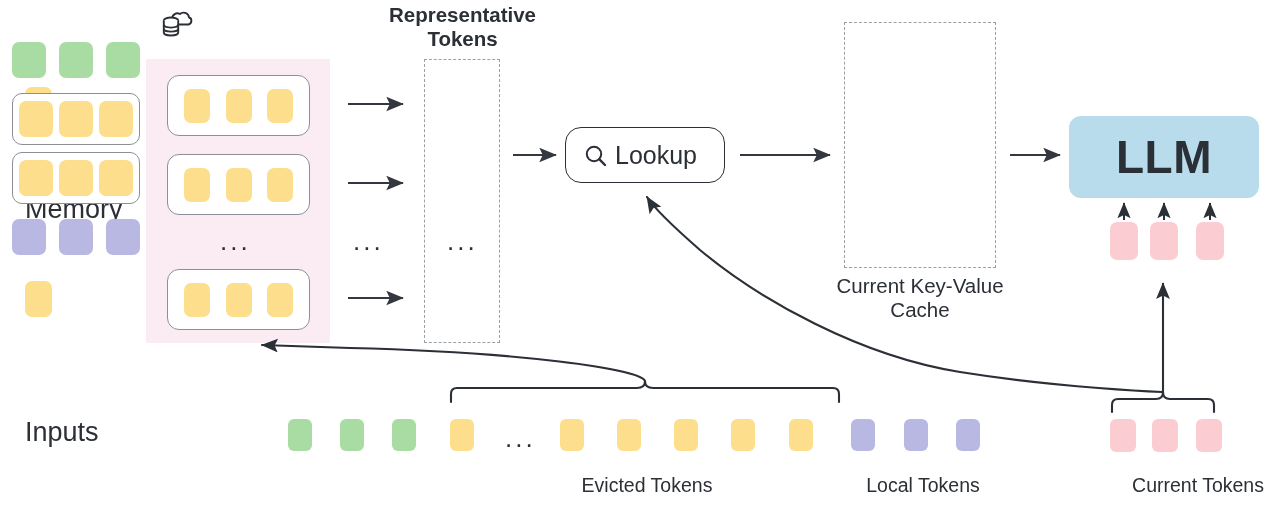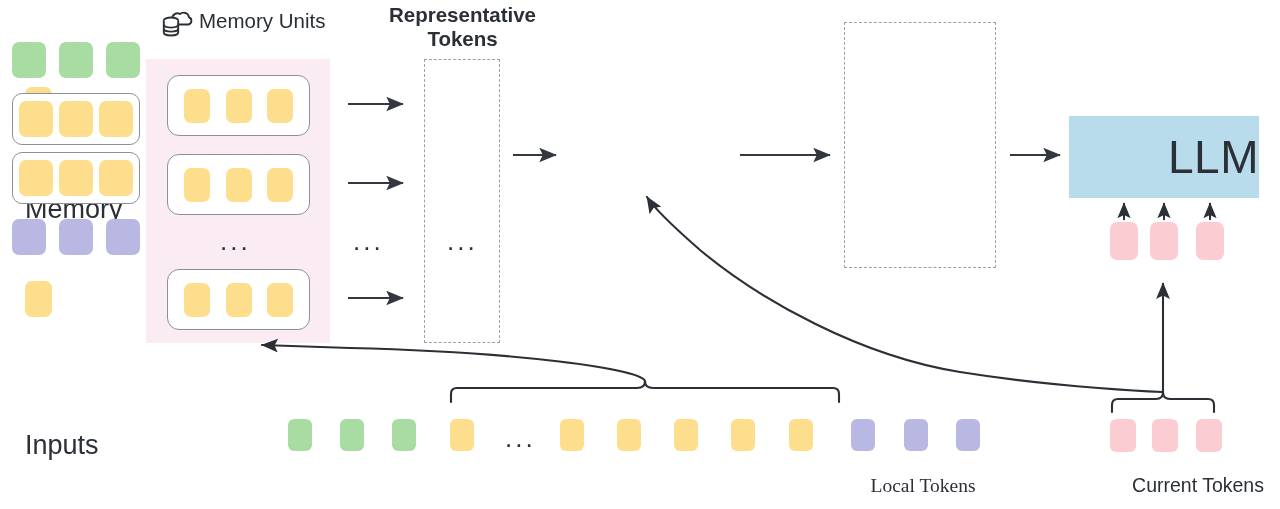--- a/index.html
+++ b/index.html
@@ -104,22 +104,22 @@
     padding: 0 6px;
     height: 52px;
   }
   .kv-tok { width: 34px; height: 36px; border-radius: 7px; }
 
   
   #llm {
     left: 1069px; top: 116px;
     width: 190px; height: 82px;
     background: #b9dcec;
-    border-radius: 0;
-    display: flex; align-items: center; justify-content: flex-end;
+    border-radius: 12px;
+    display: flex; align-items: center; justify-content: center; font-weight: bold;
   }
   #llm .llm-text { font-size: 46px; color: #2b2f36; letter-spacing: 0.5px; }
 
   
   .llm-in-tok {
     position: absolute;
     top: 222px;
     width: 28px; height: 38px;
     border-radius: 7px;
     background: #fbcdd2;
@@ -177,29 +177,30 @@
 
   <div class="abs" style="left:160px; top:8px; width:34px; height:34px;">
     <svg viewBox="0 0 34 34" width="34" height="34">
       <path d="M12 11 C12 6.5, 16.5 4, 20 6 C22.5 3.5, 28.5 4.5, 29 9.5 C32 10, 32.5 15.5, 28.5 16.5 L18 16.5" fill="none" stroke="#2b2f36" stroke-width="1.9" stroke-linecap="round" stroke-linejoin="round"></path>
       <ellipse cx="11" cy="12.5" rx="7.2" ry="3" fill="#fff" stroke="#2b2f36" stroke-width="1.9"></ellipse>
       <path d="M3.8 12.5 L3.8 24.5 C3.8 26.2, 7 27.5, 11 27.5 C15 27.5, 18.2 26.2, 18.2 24.5 L18.2 12.5" fill="#fff" stroke="#2b2f36" stroke-width="1.9" stroke-linejoin="round"></path>
       <path d="M3.8 16.6 C3.8 18.3, 7 19.6, 11 19.6 C15 19.6, 18.2 18.3, 18.2 16.6" fill="none" stroke="#2b2f36" stroke-width="1.7"></path>
       <path d="M3.8 20.7 C3.8 22.4, 7 23.7, 11 23.7 C15 23.7, 18.2 22.4, 18.2 20.7" fill="none" stroke="#2b2f36" stroke-width="1.7"></path>
     </svg>
   </div>
-  <div class="label t21" style="left:199px; top:9px;">Memory Units</div>
 
   <div class="label t21 center" style="left:385px; top:3px; width:155px;font-weight:bold;">Representative
 Tokens</div>
 
+  <div class="label t21 center" style="left:822px; top:274px; width:196px;">Current Key-Value
+Cache</div>
 
   <div class="label t28" style="left:25px; top:162px;">Context
 Memory</div>
-  <div class="label t28" style="left:25px; top:430px;">Inputs</div>
+  <div class="label t28" style="left:25px; top:417px;">Inputs</div>
 
   <div class="abs" id="ctx-panel"></div>
 
   <div class="mem-unit" style="left:167px; top:75px; width:143px; height:61px;">
     <span class="tok mem-tok"></span>
     <span class="tok mem-tok"></span>
     <span class="tok mem-tok"></span>
   </div>
   <div class="mem-unit" style="left:167px; top:154px; width:143px; height:61px;">
     <span class="tok mem-tok"></span>
@@ -213,20 +214,29 @@
     <span class="tok mem-tok"></span>
   </div>
 
   <div class="dashed" id="rep-col"></div>
   <div class="rep-tok" style="top:87px;"></div>
   <div class="rep-tok" style="top:166px;"></div>
   <div class="ell" style="left:447px; top:228px;">...</div>
   <div class="rep-tok" style="top:281px;"></div>
   <div class="ell" style="left:353px; top:228px;">...</div>
 
+  <div class="abs" id="lookup">
+    <span class="abs" style="left:18px; top:16px; width:24px; height:24px;">
+      <svg viewBox="0 0 24 24" width="24" height="24">
+        <circle cx="10" cy="10" r="7.2" fill="none" stroke="#2b2f36" stroke-width="2"></circle>
+        <line x1="15.2" y1="15.2" x2="21" y2="21" stroke="#2b2f36" stroke-width="2.4" stroke-linecap="round"></line>
+      </svg>
+    </span>
+    <span class="lk-text" style="margin-left:22px;">Lookup</span>
+  </div>
 
   <div class="dashed" id="kv-box"></div>
 
   <div class="kv-row" style="top:38px;">
     <span class="tok tok-green kv-tok"></span>
     <span class="tok tok-green kv-tok"></span>
     <span class="tok tok-green kv-tok"></span>
   </div>
   <div class="kv-row boxed" style="top:93px;">
     <span class="tok kv-tok"></span>
@@ -263,21 +273,22 @@
   <div class="bar-tok" style="left:731px; background:#fcde8c;"></div>
   <div class="bar-tok" style="left:789px; background:#fcde8c;"></div>
   <div class="bar-tok tok-purple" style="left:851px;"></div>
   <div class="bar-tok tok-purple" style="left:904px;"></div>
   <div class="bar-tok tok-purple" style="left:956px;"></div>
 
   <div class="cur-tok" style="left:1110px;"></div>
   <div class="cur-tok" style="left:1152px;"></div>
   <div class="cur-tok" style="left:1196px;"></div>
 
-  <div class="label t20 center" style="left:828px; top:474px; width:190px;font-family:Liberation Serif, serif;">Local Tokens</div>
+  <div class="label t20 center" style="left:552px; top:474px; width:190px;">Evicted Tokens</div>
+  <div class="label t20 center" style="left:828px; top:474px; width:190px;">Local Tokens</div>
   <div class="label t20 center" style="left:1103px; top:474px; width:190px;">Current Tokens</div>
 
   <svg class="overlay">
     <defs>
       <marker id="ah" markerWidth="9" markerHeight="9" refX="7.6" refY="3.3" orient="auto" markerUnits="strokeWidth">
         <path d="M0,0 L8,3.3 L0,6.6 L1.6,3.3 z" fill="#33373f"></path>
       </marker>
       <marker id="ah2" markerWidth="9" markerHeight="9" refX="7.6" refY="3.3" orient="auto" markerUnits="strokeWidth">
         <path d="M0,0 L8,3.3 L0,6.6 L1.6,3.3 z" fill="#2b2f36"></path>
       </marker>

